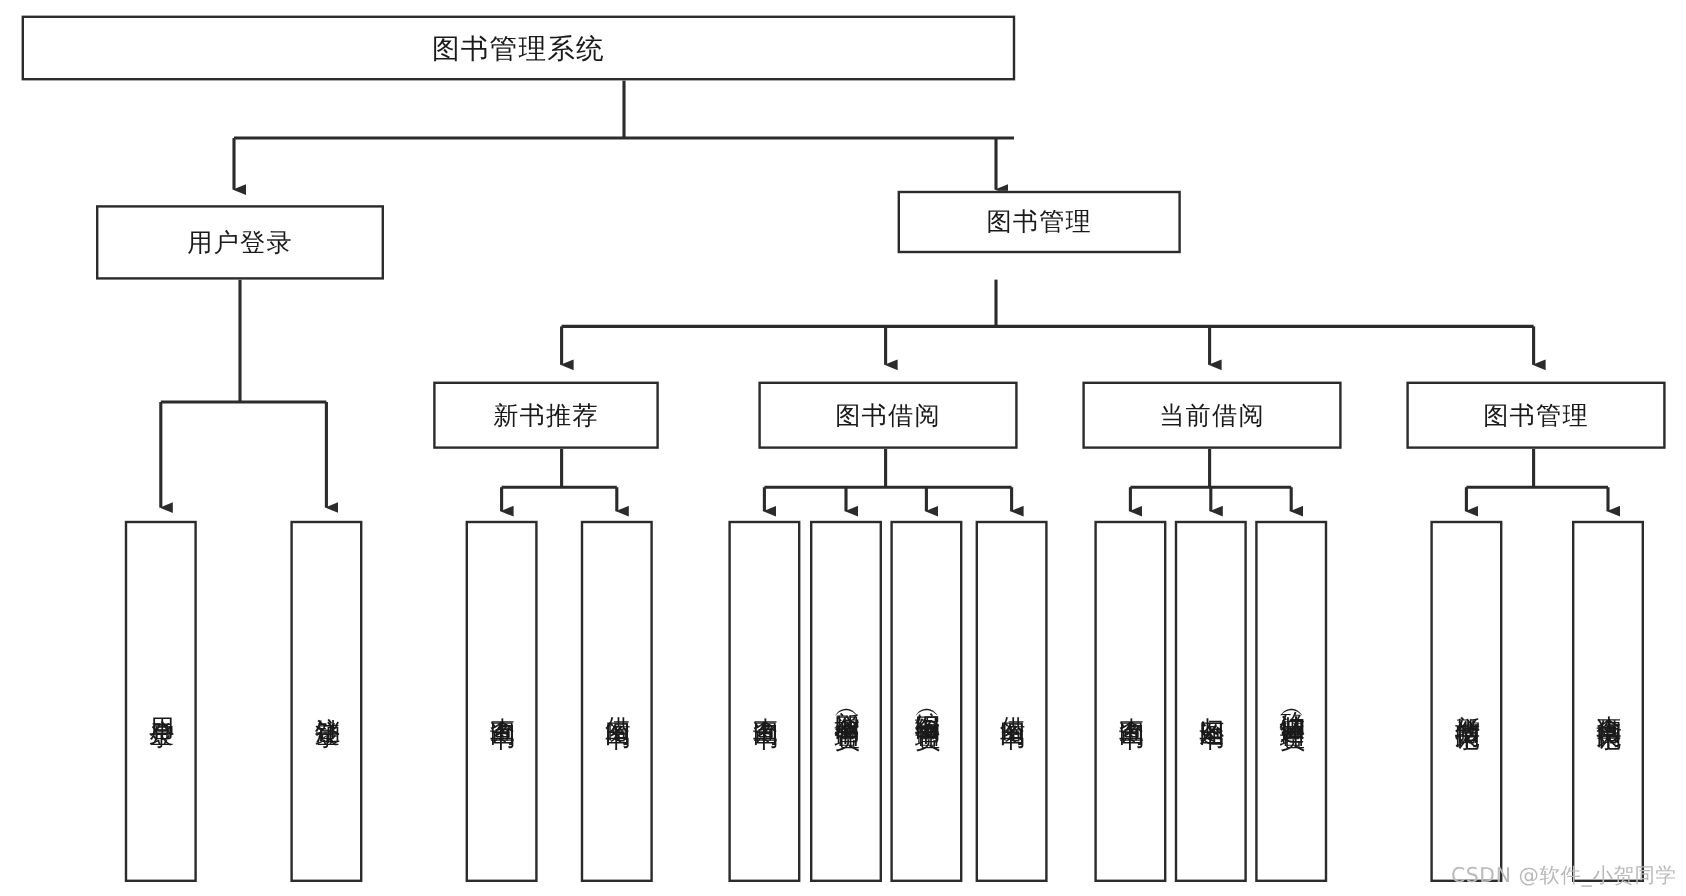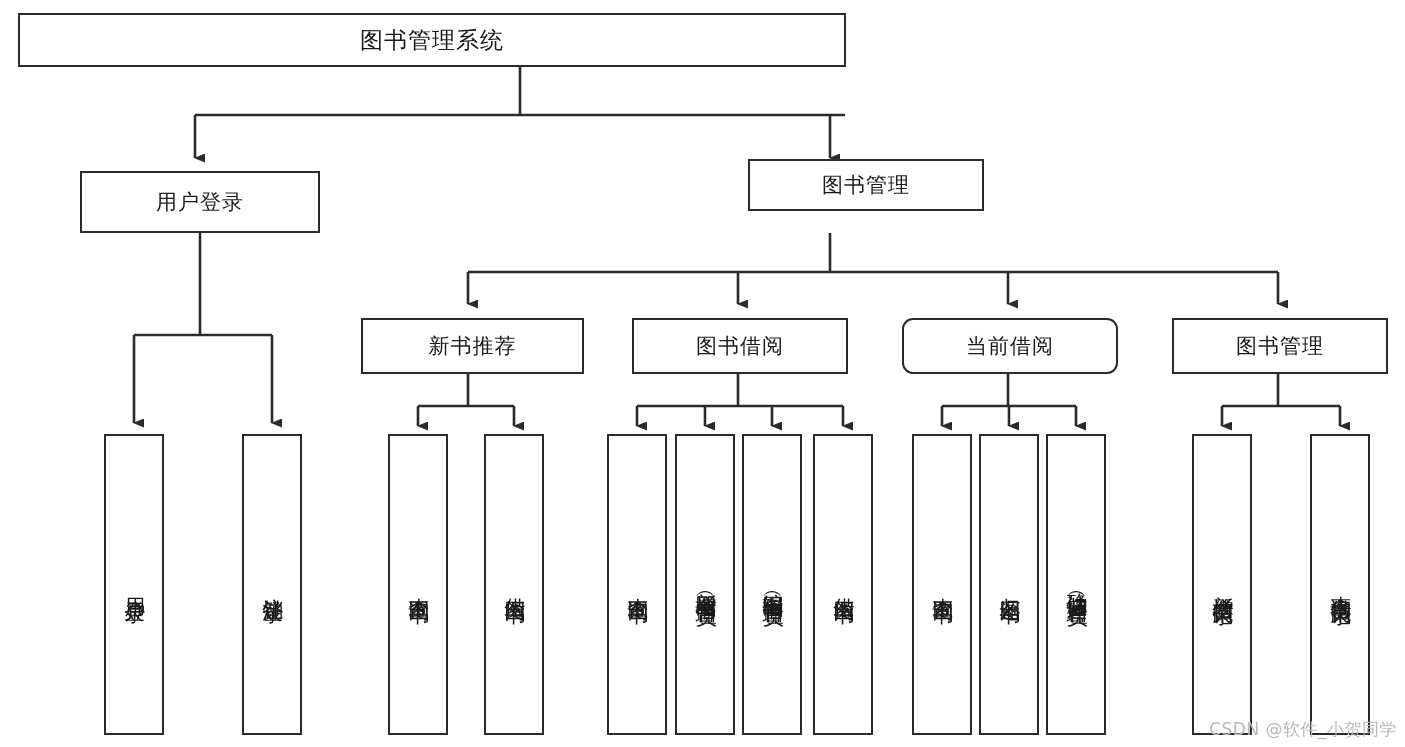--- a/index.html
+++ b/index.html
@@ -138,29 +138,29 @@
   </div>
 
   <div class="node level1" style="left:80px; top:171px; width:240px; height:62px;">
     <span class="hlabel">用户登录</span>
   </div>
 
   <div class="node level1" style="left:712px; top:159px; width:236px; height:52px;margin-left:36px;">
     <span class="hlabel">图书管理</span>
   </div>
 
-  <div class="node level2" style="left:361px; top:318px; width:223px; height:56px;">
+  <div class="node level2" style="left:361px; top:318px; width:188px; height:56px;">
     <span class="hlabel">新书推荐</span>
   </div>
 
   <div class="node level2" style="left:632px; top:318px; width:216px; height:56px;font-family:Liberation Mono, monospace;">
     <span class="hlabel">图书借阅</span>
   </div>
 
-  <div class="node level2" style="left:902px; top:318px; width:216px; height:56px;border-radius:11px;">
+  <div class="node level2" style="left:902px; top:318px; width:216px; height:56px;">
     <span class="hlabel">当前借阅</span>
   </div>
 
   <div class="node level2" style="left:1172px; top:318px; width:216px; height:56px;">
     <span class="hlabel">图书管理</span>
   </div>
 
   <div class="node leaf" style="left:104px; top:434px; width:60px; height:301px;">
     <span class="vlabel">用户登录</span>
   </div>

